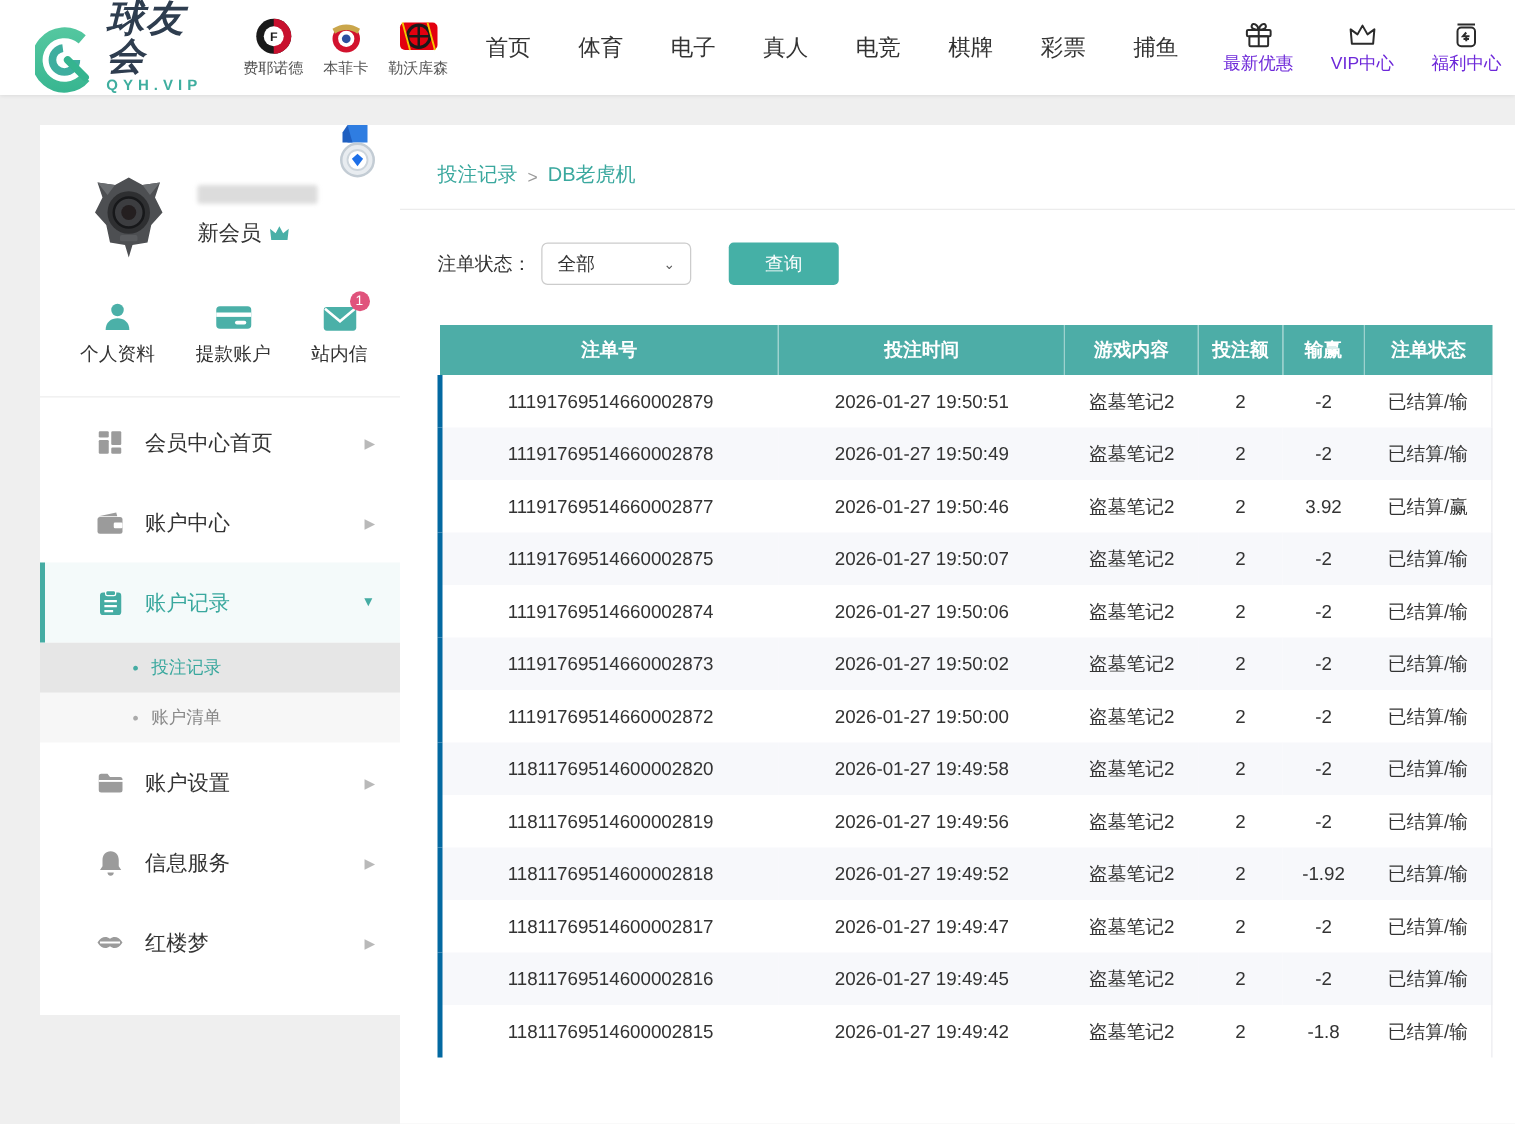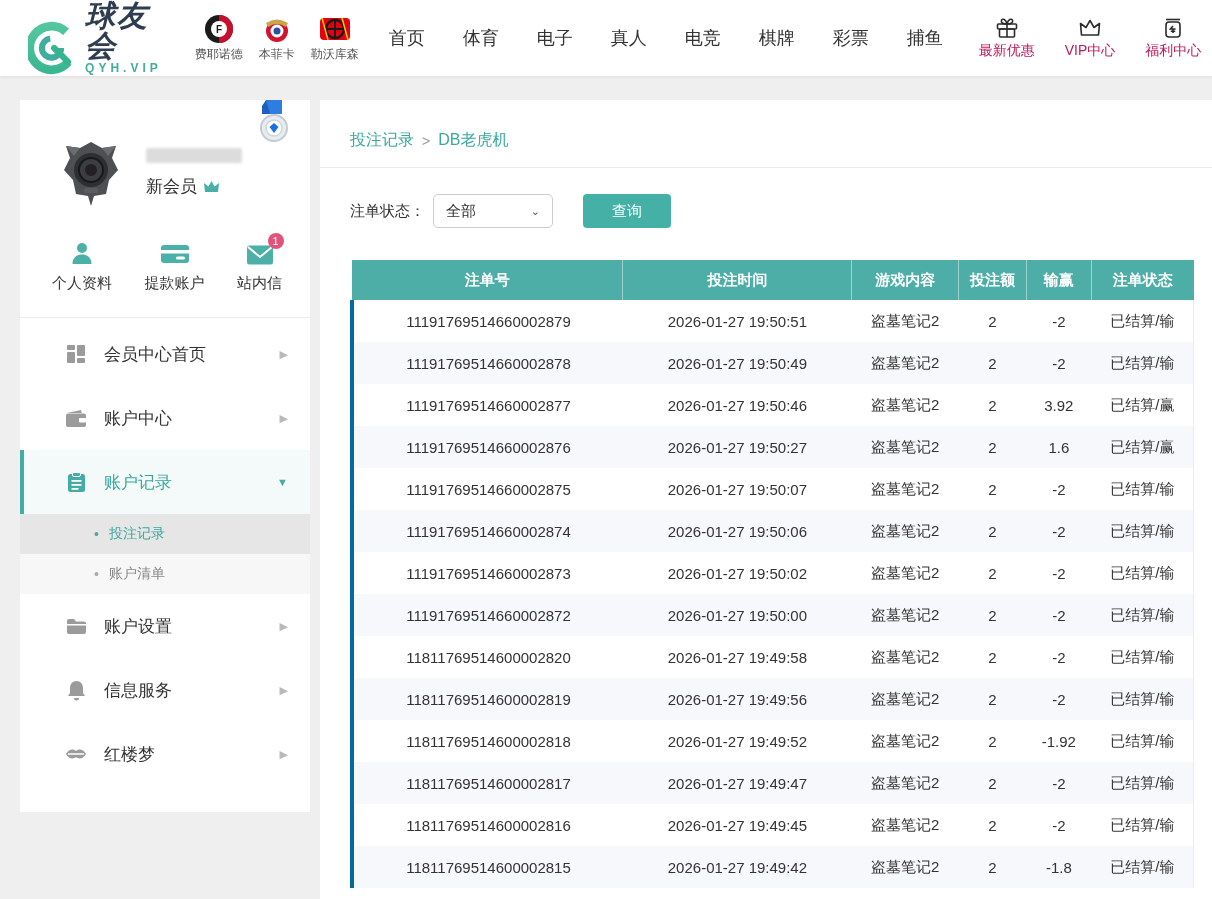--- a/index.html
+++ b/index.html
@@ -15,24 +15,24 @@
   .logo-text .cn { font-size:30px; font-weight:bold; font-style:italic; color:#2e3d4f; letter-spacing:2px; line-height:30px; }
   .logo-text .en { font-size:12px; font-weight:bold; color:#3fae9f; letter-spacing:4px; }
   .topbar-sep { width:1px; height:44px; background:#e3e3e3; margin:0 14px 0 12px; }
   .partners { display:flex; gap:16px; align-items:flex-end; }
   .partner { display:flex; flex-direction:column; align-items:center; gap:2px; cursor:pointer; }
   .partner-label { font-size:12px; color:#555; white-space:nowrap; }
   .mainnav { display:flex; gap:38px; margin-left:30px; }
   .mainnav .nav-item { font-size:18px; color:#333; cursor:pointer; white-space:nowrap; }
   .quicklinks { display:flex; gap:30px; margin-left:36px; }
   .quicklink { display:flex; flex-direction:column; align-items:center; gap:3px; cursor:pointer; }
-  .quicklink span { font-size:14px; color:#be185d; white-space:nowrap; }
+  .quicklink span { font-size:14px; color:#6d28d9; white-space:nowrap; }
 
   
-  .sidebar { position:absolute; left:20px; top:100px; width:290px; height:712px; background:#fff; }
+  .sidebar { position:absolute; left:32px; top:100px; width:290px; height:712px; background:#fff; }
   .medal { position:absolute; right:16px; top:0; }
   .profile { padding:36px 0 0 34px; display:flex; align-items:center; gap:18px; }
   .emblem { width:74px; height:74px; flex:0 0 auto; }
   .profile-right { display:flex; flex-direction:column; gap:12px; }
   .profile-blur { width:96px; height:15px; background:#dcdcdc; border-radius:2px; filter:blur(1.5px); }
   .level-line { font-size:17px; color:#333; display:flex; align-items:center; gap:6px; }
   .crown-mini { color:#49b0a7; font-size:16px; }
   .quick-actions { display:flex; justify-content:space-between; padding:30px 28px 24px 32px; }
   .qa { display:flex; flex-direction:column; align-items:center; gap:8px; cursor:pointer; }
   .qa-label { font-size:15px; color:#333; }
@@ -369,28 +369,20 @@
   </tr>
           <tr>
     <td>11191769514660002877</td>
     <td>2026-01-27 19:50:46</td>
     <td>盗墓笔记2</td>
     <td>2</td>
     <td>3.92</td>
     <td>已结算/赢</td>
   </tr>
           <tr>
-    <td>11191769514660002876</td>
-    <td>2026-01-27 19:50:27</td>
-    <td>盗墓笔记2</td>
-    <td>2</td>
-    <td>1.6</td>
-    <td>已结算/赢</td>
-  </tr>
-          <tr>
     <td>11191769514660002875</td>
     <td>2026-01-27 19:50:07</td>
     <td>盗墓笔记2</td>
     <td>2</td>
     <td class="neg">-2</td>
     <td>已结算/输</td>
   </tr>
           <tr>
     <td>11191769514660002874</td>
     <td>2026-01-27 19:50:06</td>

